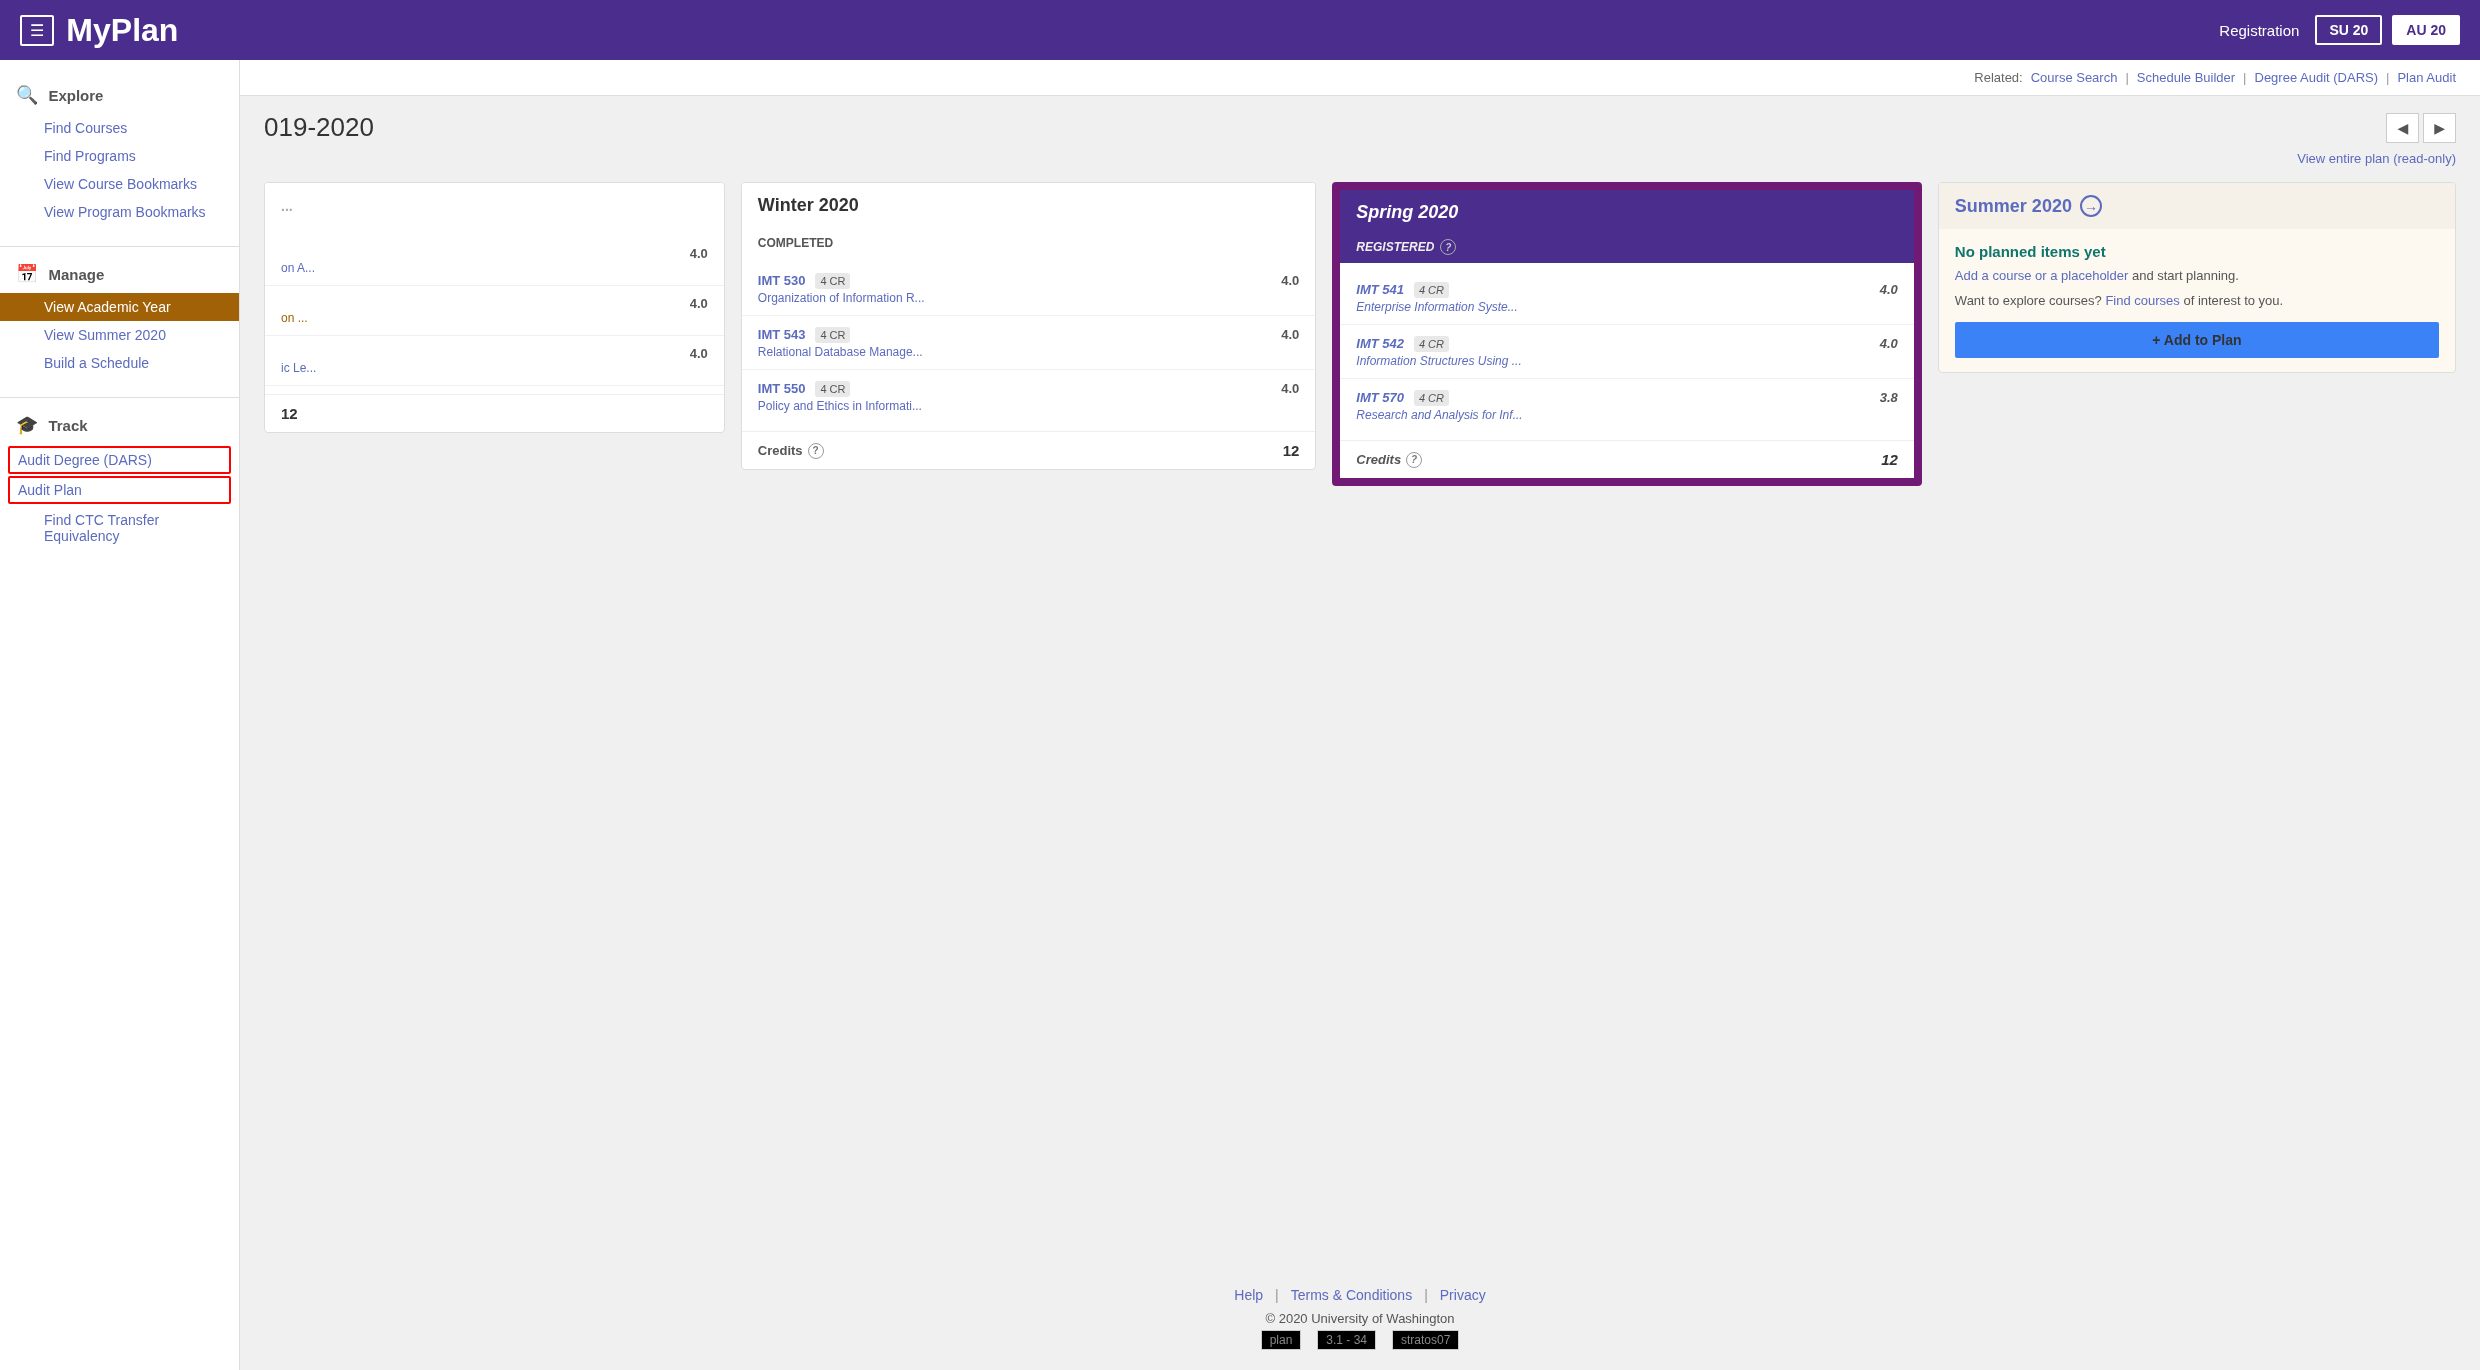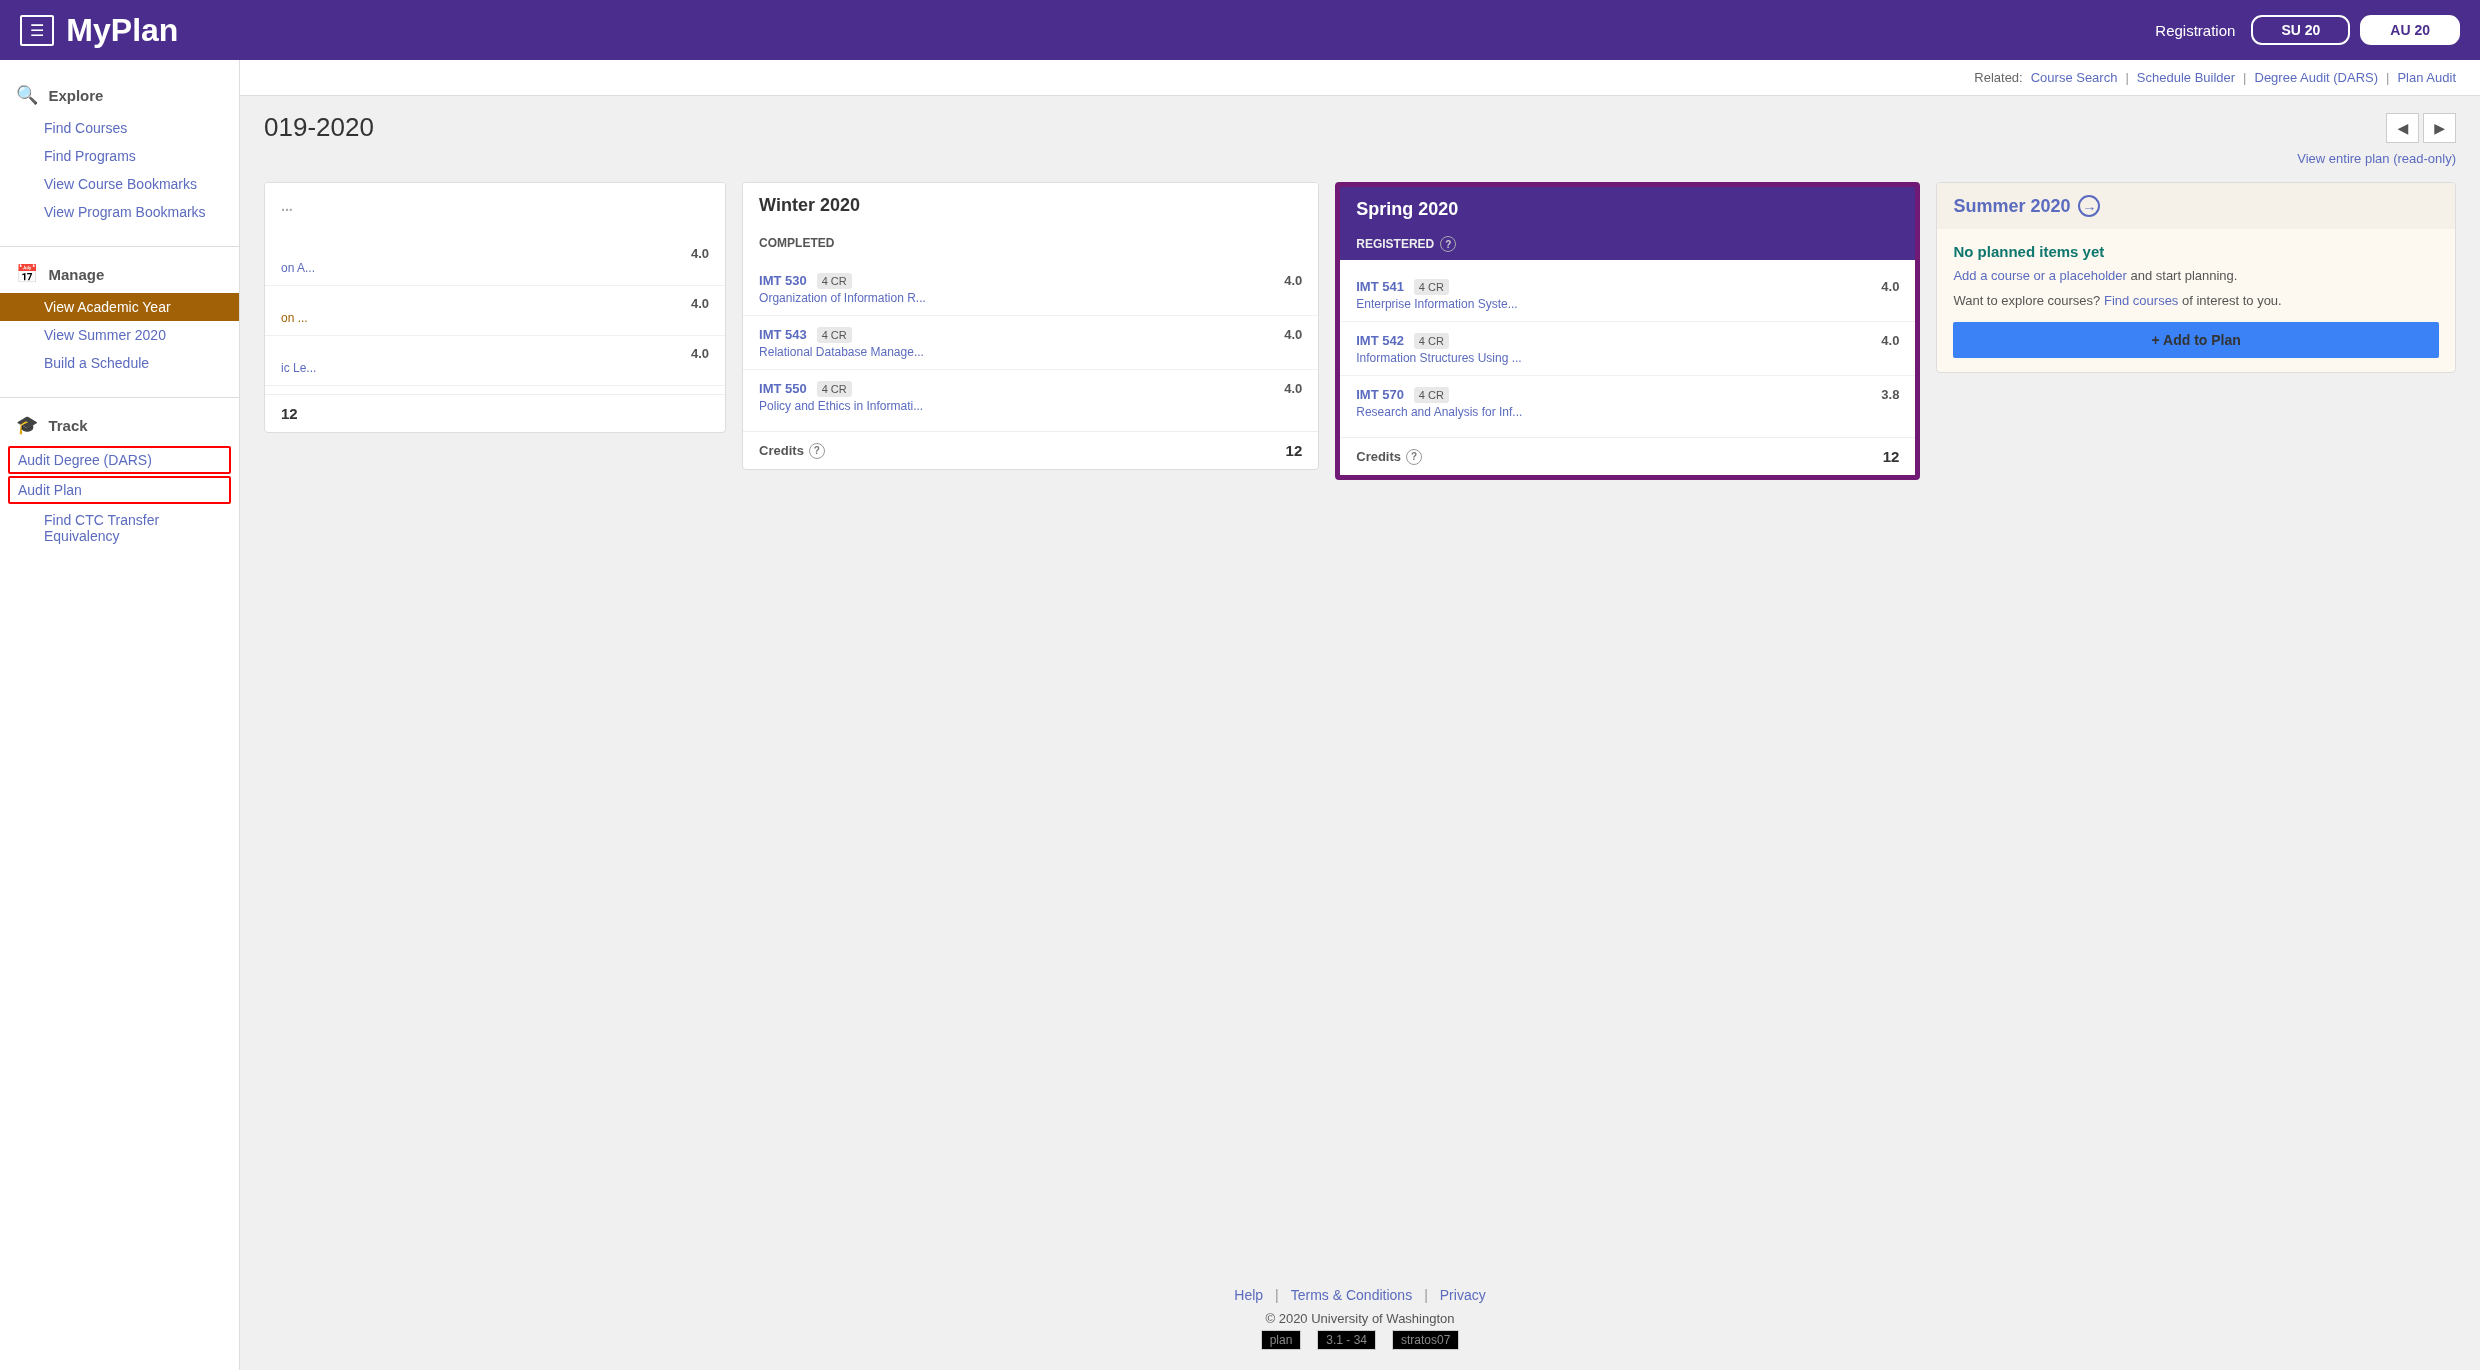--- a/index.html
+++ b/index.html
@@ -37,25 +37,25 @@
     }
     .header-registration {
       color: white;
       font-size: 15px;
       margin-right: 6px;
     }
     .header-term-btn {
       border: 2px solid white;
       background: transparent;
       color: white;
-      padding: 5px 28px;
+      padding: 5px 12px;
       cursor: pointer;
       font-size: 14px;
       font-weight: bold;
-      border-radius: 11px;
+      border-radius: 2px;
     }
     .header-term-btn.active {
       background: white;
       color: #4a2d8c;
     }
 
     
     .page-body {
       display: flex;
       min-height: calc(100vh - 60px);
@@ -187,21 +187,22 @@
     
     .term-card {
       flex: 1;
       background: white;
       border: 1px solid #ddd;
       border-radius: 4px;
       overflow: hidden;
       min-width: 200px;
     }
     .term-card.spring-active {
-      border: 5px solid #701a75;
+      border: 8px solid #701a75;
+      font-style: italic;
     }
     .term-header {
       padding: 12px 16px;
       font-size: 18px;
       font-weight: bold;
       background: white;
       color: #333;
     }
     .term-header.spring-header {
       background: #4a2d8c;

